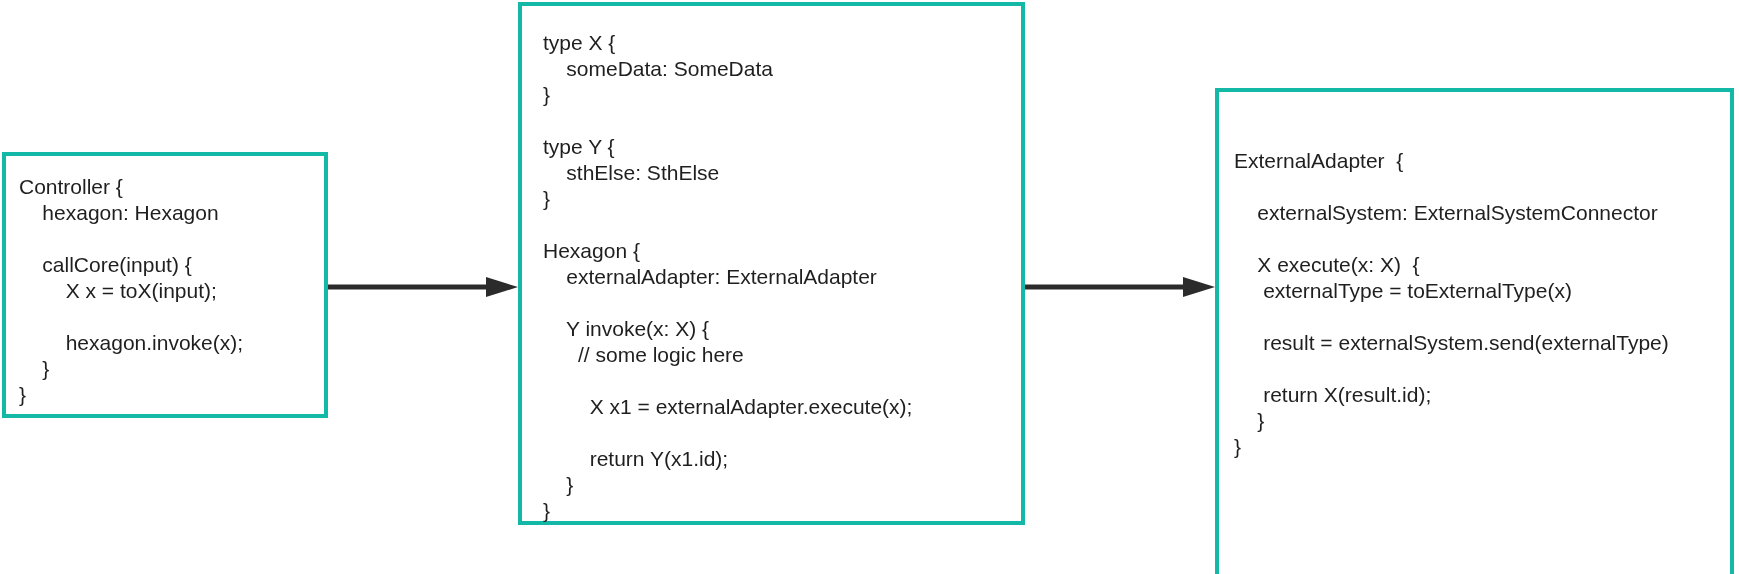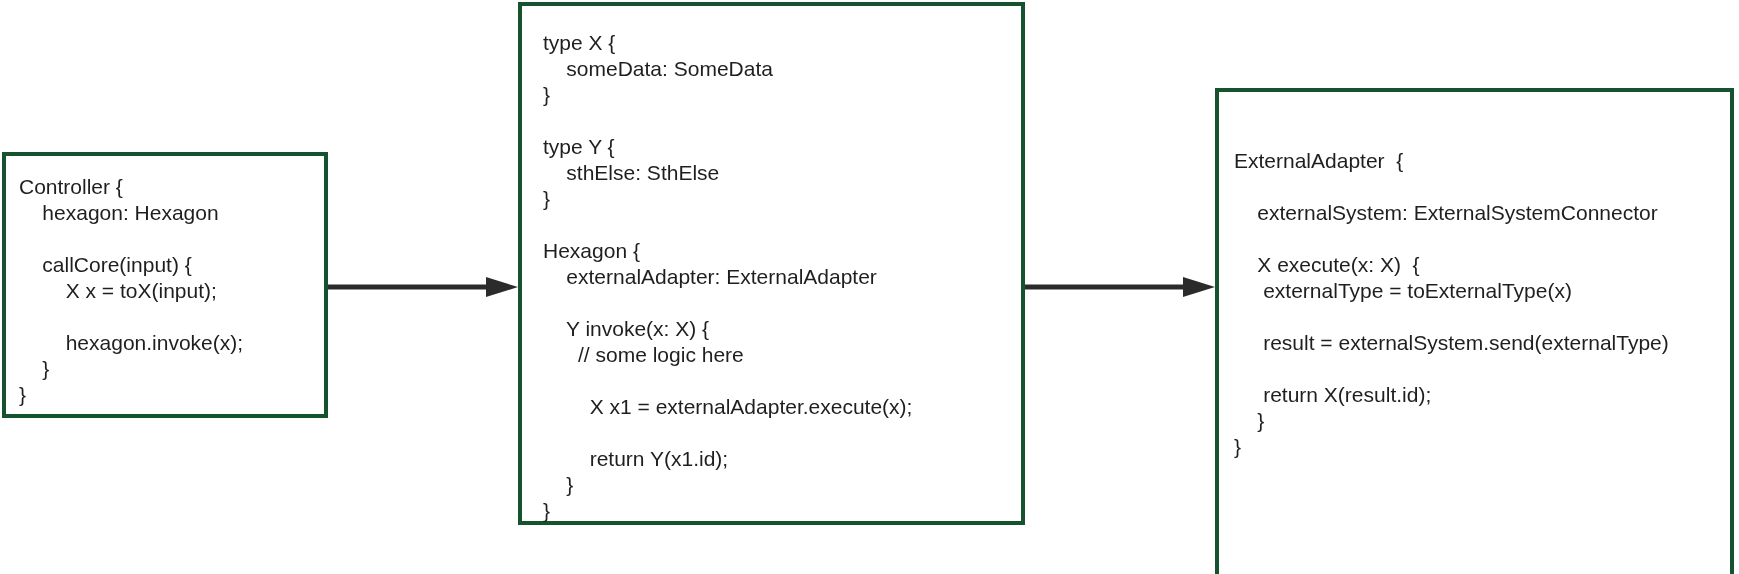--- a/index.html
+++ b/index.html
@@ -11,21 +11,21 @@
     position: relative;
     width: 1739px;
     height: 574px;
     background: #ffffff;
     overflow: hidden;
     font-family: "Liberation Sans", sans-serif;
   }
   .box {
     position: absolute;
     box-sizing: border-box;
-    border: 4px solid #14532d;
+    border: 4px solid #14b8a6;
     background: #ffffff;
   }
   .box pre {
     margin: 0;
     font-family: "Liberation Sans", sans-serif;
     font-size: 21px;
     line-height: 26px;
     color: #1f1f1f;
     white-space: pre;
   }

